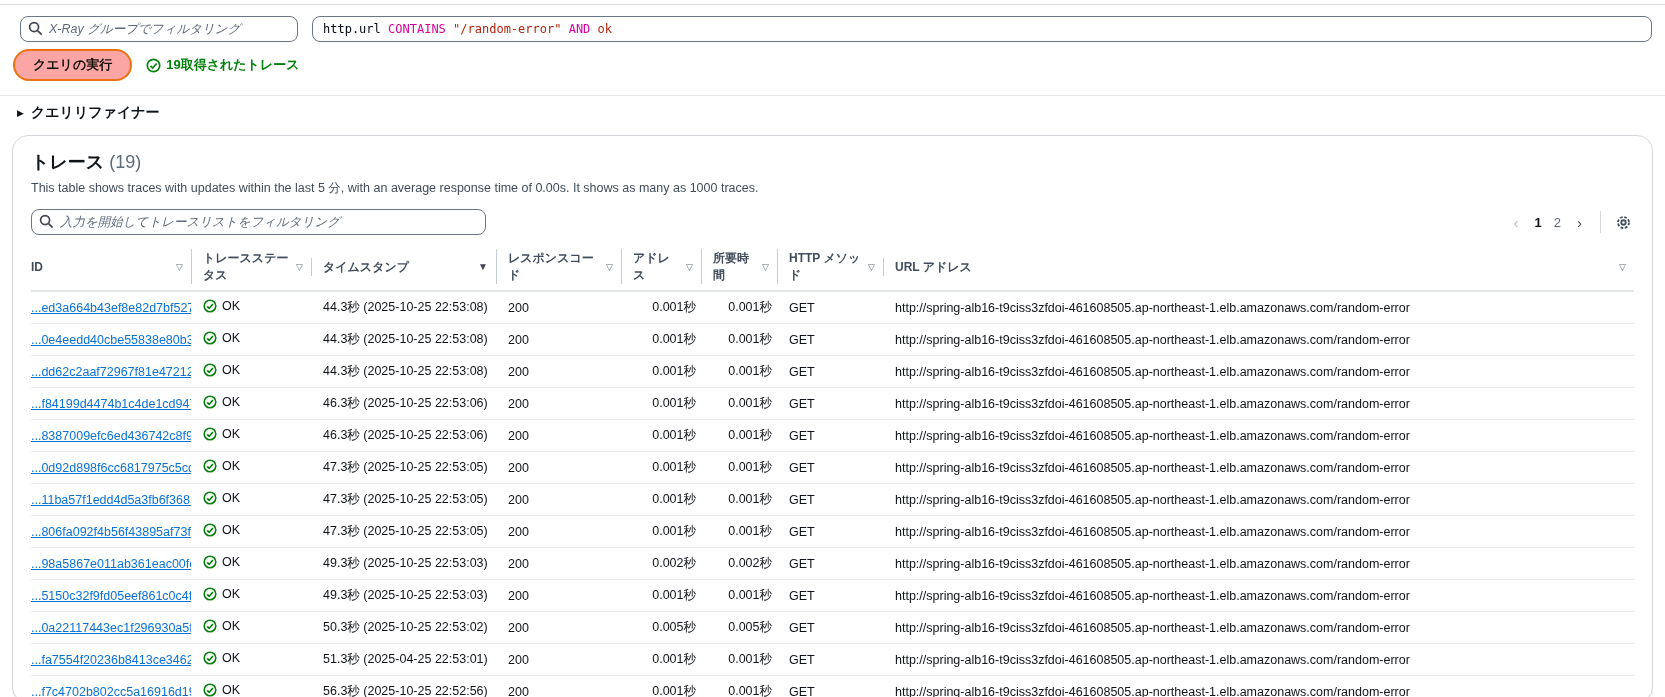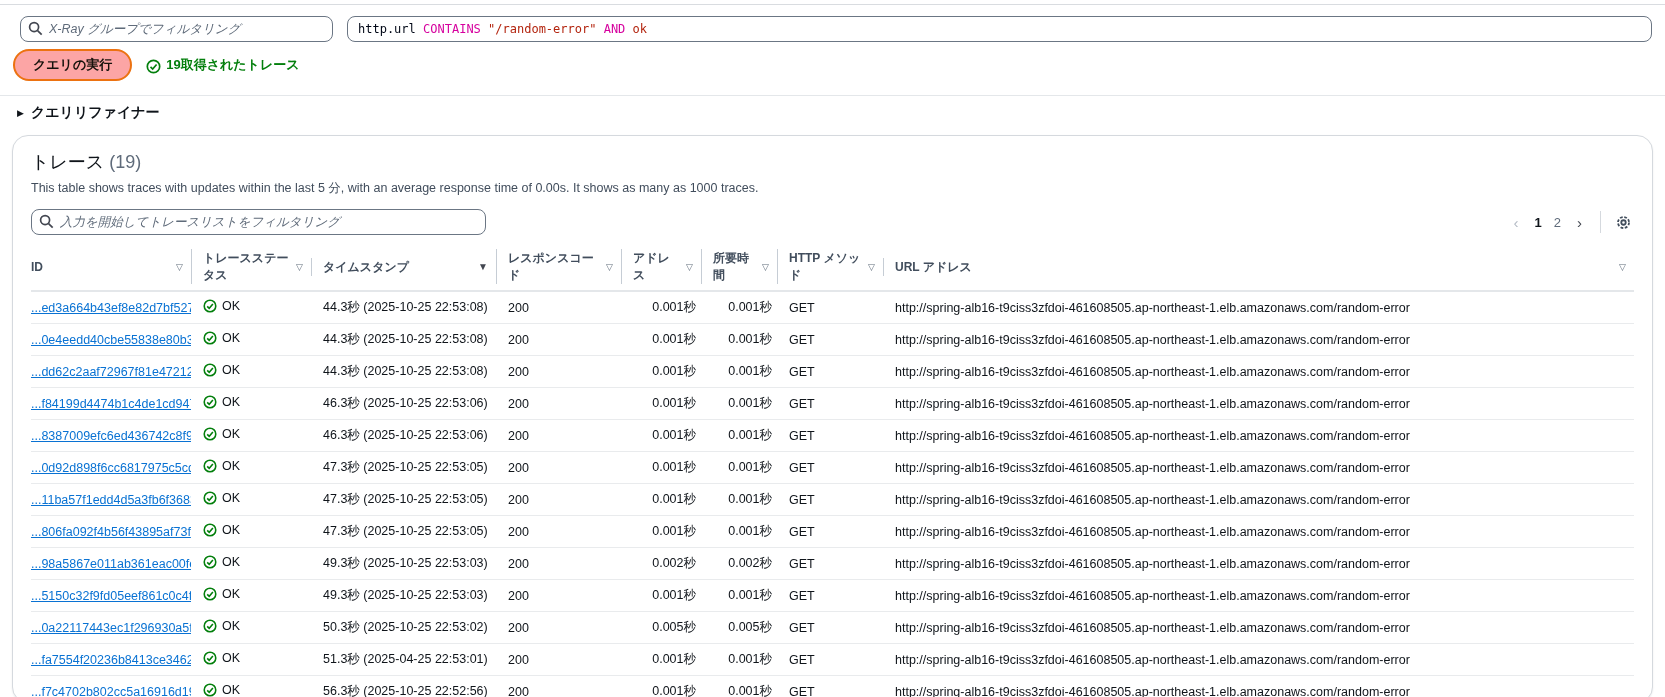--- a/index.html
+++ b/index.html
@@ -3,21 +3,21 @@
 <meta charset="utf-8">
 <style>
   * { box-sizing: border-box; margin: 0; padding: 0; }
   html, body { width: 1665px; height: 697px; background: #ffffff; overflow: hidden;
     font-family: "Liberation Sans", "DejaVu Sans", sans-serif; color: #0f141a; }
 
   .top-rule { height: 5px; border-bottom: 1px solid #d9dce0; }
 
   
   .toolbar { display: flex; gap: 14px; padding: 11px 13px 0 20px; align-items: center; }
-  .group-filter { position: relative; width: 313px; flex: none; }
+  .group-filter { position: relative; width: 278px; flex: none; }
   .group-filter input {
     width: 100%; height: 26px; border: 1.5px solid #6b7684; border-radius: 8px;
     padding: 0 8px 0 28px; font-size: 12.5px; color: #0f141a; outline: none;
     font-family: "Liberation Sans", sans-serif; background: #fff;
   }
   .group-filter input::placeholder { font-style: italic; color: #5f6b7a; opacity: 1; }
   .search-glyph { position: absolute; left: 8px; top: 5px; width: 15px; height: 15px; }
 
   .query-editor {
     flex: 1; height: 26px; border: 1.5px solid #6b7684; border-radius: 8px;
@@ -26,38 +26,38 @@
     white-space: pre; cursor: text;
   }
   .query-editor span { margin-right: 0; }
 
   .action-row { display: flex; align-items: center; padding: 7px 13px 0 13px; gap: 14px; }
   .run-btn {
     background: #fca5a5; color: #16120c; border: 2px solid #ec7211; border-radius: 20px;
     font-size: 13px; font-weight: bold; padding: 4px 18px; height: 32px; cursor: pointer;
     font-family: "Liberation Sans", sans-serif;
   }
-  .result-status { display: flex; align-items: flex-end; gap: 5px; color: #037f0c;
+  .result-status { display: flex; align-items: center; gap: 5px; color: #037f0c;
     font-size: 13px; font-weight: bold; }
 
   .hr { border: none; border-top: 1px solid #e4e7ea; margin-top: 14px; }
 
   .refiner { display: flex; align-items: center; gap: 7px; padding: 8px 13px 0 17px;
     cursor: pointer; }
   .refiner .caret { font-size: 9px; color: #0f141a; }
   .refiner .lbl { font-size: 14px; font-weight: bold; }
 
   
   .panel {
     margin: 13px 12px 0 12px; background: #fff; border: 1px solid #d5d9de;
     border-radius: 16px; box-shadow: 0 1px 2px rgba(0,28,36,.08);
     padding: 14px 18px 6px 18px; height: 568px; overflow: hidden;
   }
   .panel-title { font-size: 18px; }
-  .panel-title .t { font-weight: normal; text-align: right; }
+  .panel-title .t { font-weight: bold; text-align: right; }
   .panel-title .count { color: #5f6b7a; font-weight: normal; }
   .panel-desc { font-size: 12.5px; color: #414d5c; margin-top: 6px; }
 
   .panel-controls { display: flex; align-items: center; justify-content: space-between;
     margin-top: 12px; }
   .table-filter { position: relative; width: 455px; }
   .table-filter input {
     width: 100%; height: 26px; border: 1.5px solid #6b7684; border-radius: 8px;
     padding: 0 8px 0 28px; font-size: 12.5px; outline: none; background: #fff;
     font-family: "Liberation Sans", sans-serif;

